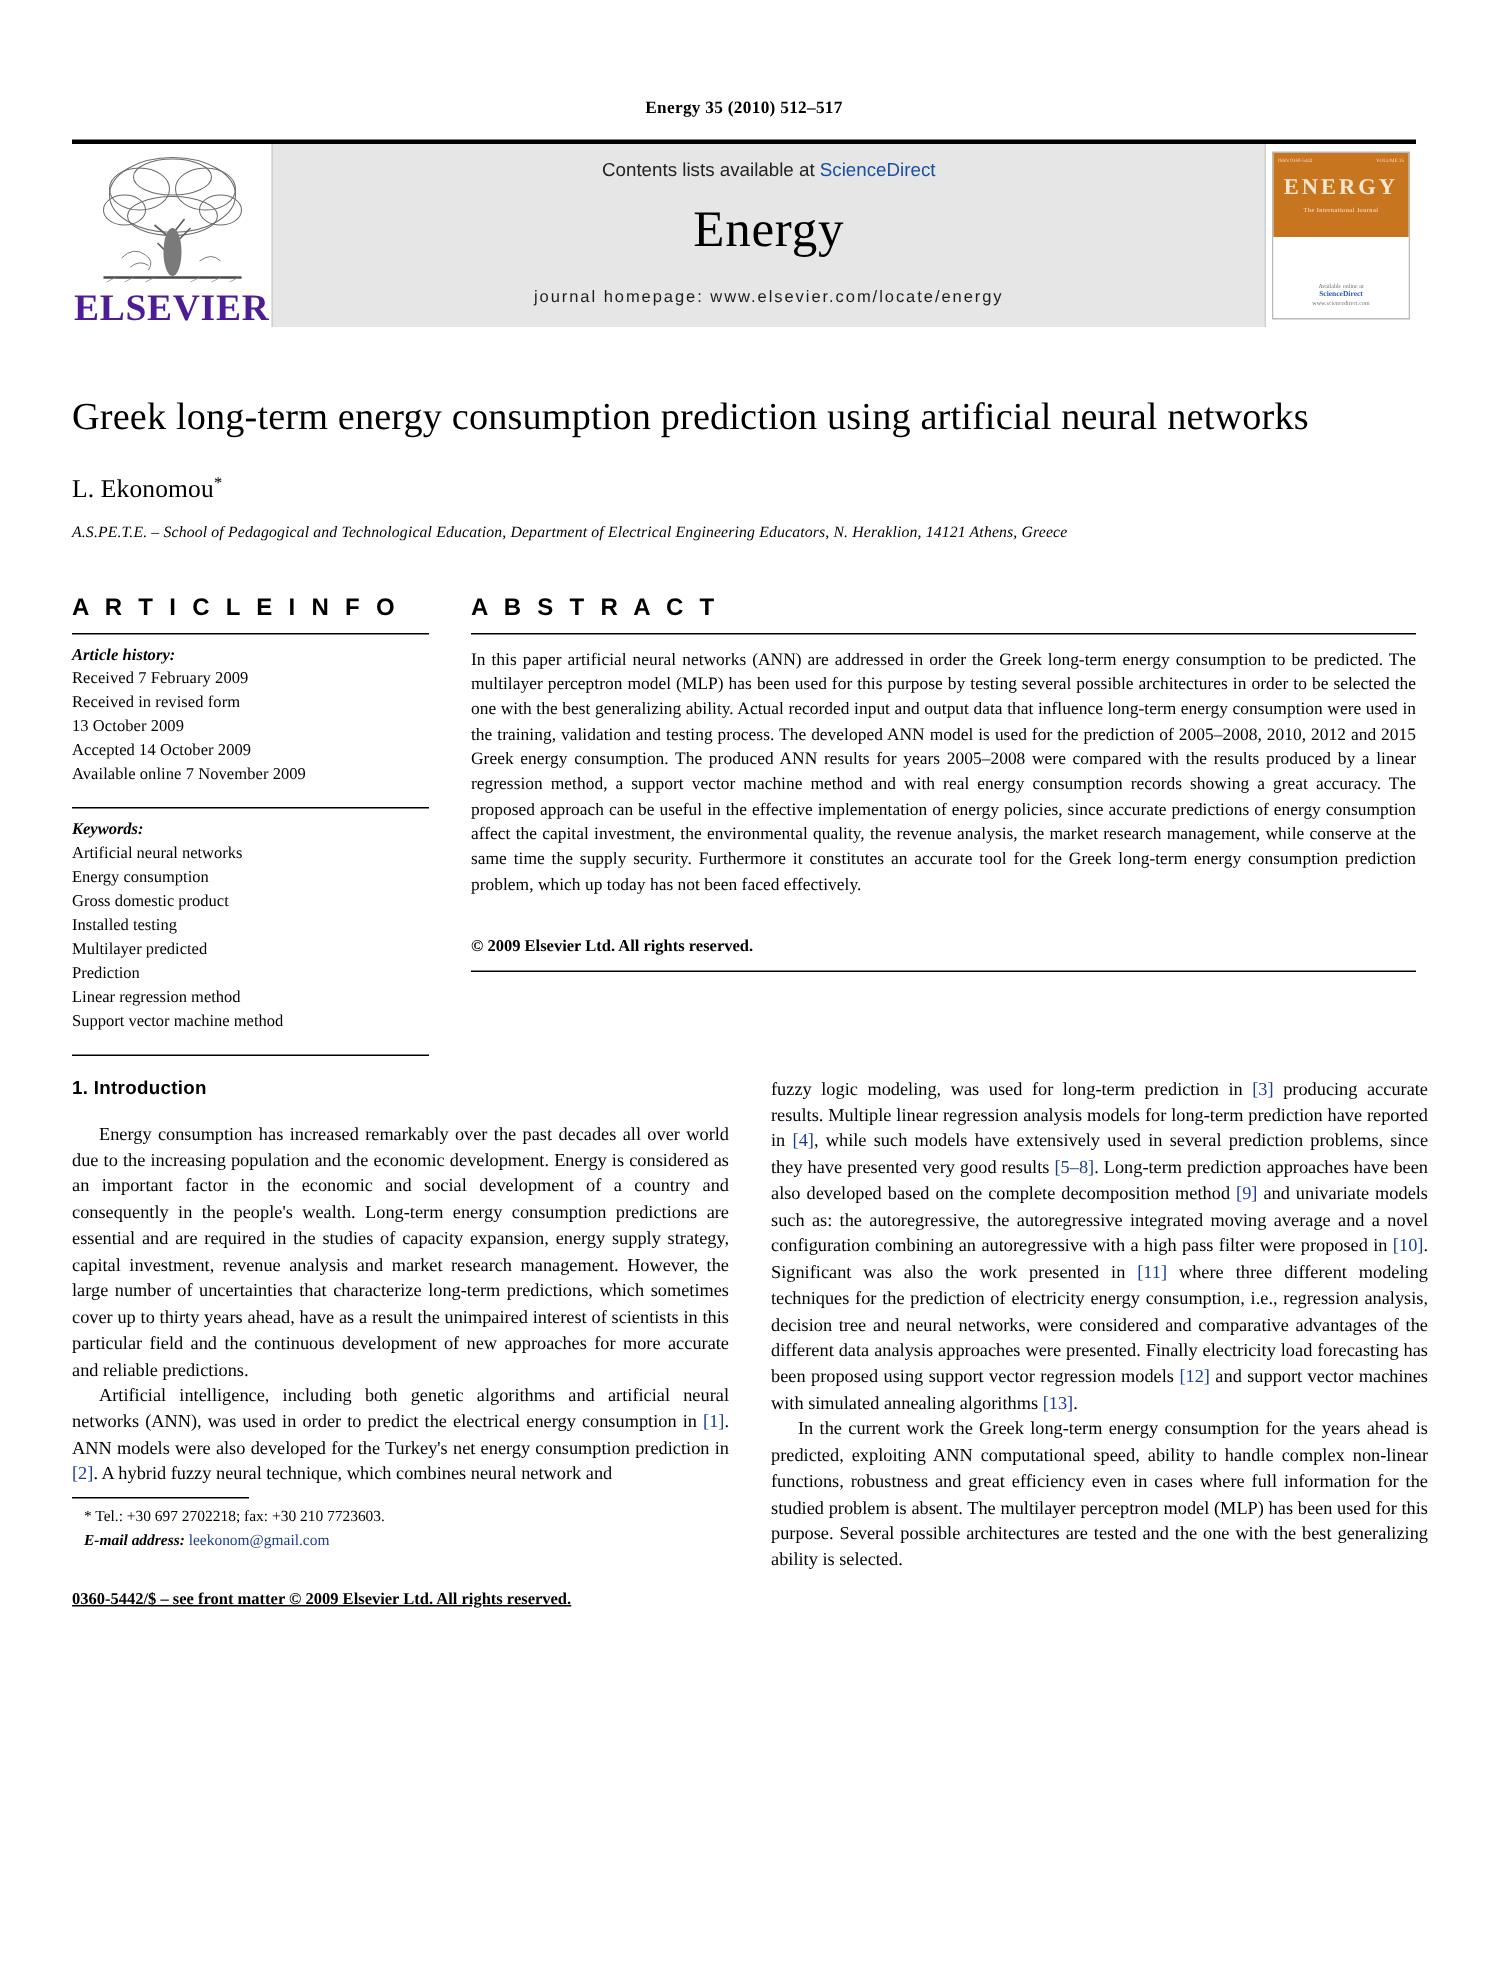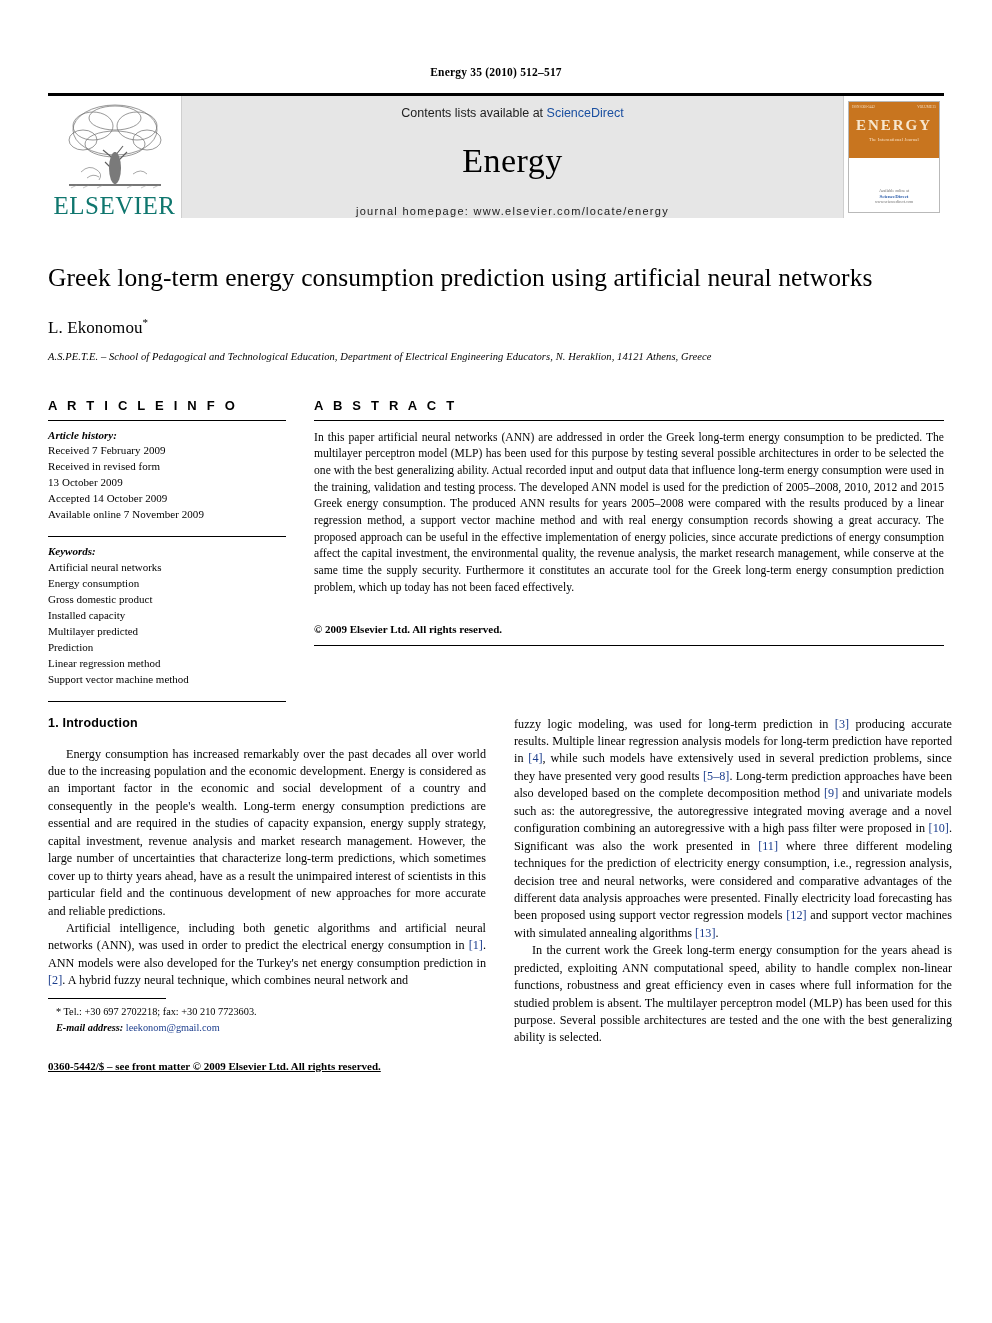--- a/index.html
+++ b/index.html
@@ -48,36 +48,36 @@
     flex-direction: column;
     align-items: center;
     justify-content: flex-start;
     padding-top: 4px;
     box-sizing: border-box;
   }
   .tree-svg { display:block; }
   .elsevier-word {
     font-family: "Liberation Serif", serif;
     font-size: 25px;
-    color: #0f766e;
+    color: #4c1d95;
     letter-spacing: 0.5px;
     line-height: 1;
     margin-top: 1px;
-    font-weight: normal;
+    font-weight: bold;
   }
   .masthead-center {
     flex: 1 1 auto;
     background: #e6e6e6;
     border-left: 1px solid #cfcfcf;
     border-right: 1px solid #cfcfcf;
     display: flex;
     flex-direction: column;
     align-items: center;
     justify-content: space-between;
-    padding: 10px 0 1px 0;
+    padding: 10px 0 14px 0;
     box-sizing: border-box;
   }
   .contents-line {
     font-family: "Liberation Sans", sans-serif;
     font-size: 12.5px;
     color: #222;
   }
   .contents-line .sd {
     color: #1a4fa0;
   }
@@ -188,21 +188,21 @@
   .info-abstract {
     margin-top: 36px;
     display: flex;
     gap: 28px;
   }
   .col-info { width: 238px; flex: 0 0 238px; }
   .col-abs  { flex: 1 1 auto; }
 
   .sec-head {
     font-family: "Liberation Sans", sans-serif;
-    font-size: 13px;
+    font-size: 16px;
     font-weight: bold;
     letter-spacing: 3.2px;
     margin-bottom: 7px;
   }
   .rule { border-top: 1.5px solid #000; }
   .rule-thin { border-top: 1px solid #000; }
 
   .info-group { padding-top: 7px; font-size: 11px; line-height: 1.45; }
   .info-group .lbl { font-style: italic; font-weight: bold; }
   .info-group div { letter-spacing: .05px; }
@@ -374,21 +374,21 @@
         <div>Accepted 14 October 2009</div>
         <div>Available online 7 November 2009</div>
       </div>
       <div class="spacer-12"></div>
       <div class="rule-thin"></div>
       <div class="kw-group">
         <div class="lbl" style="font-style:italic;font-weight:bold;">Keywords:</div>
         <div>Artificial neural networks</div>
         <div>Energy consumption</div>
         <div>Gross domestic product</div>
-        <div>Installed capacity</div>
+        <div>Installed testing</div>
         <div>Multilayer predicted</div>
         <div>Prediction</div>
         <div>Linear regression method</div>
         <div>Support vector machine method</div>
       </div>
       <div class="spacer-12"></div>
       <div class="rule-thin"></div>
     </div>
 
     <div class="col-abs">

